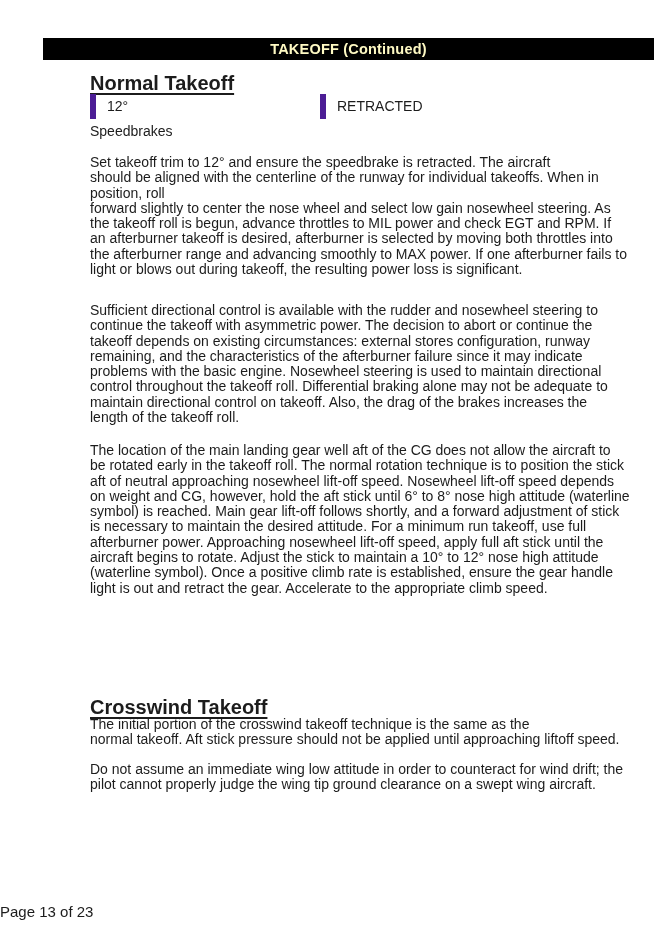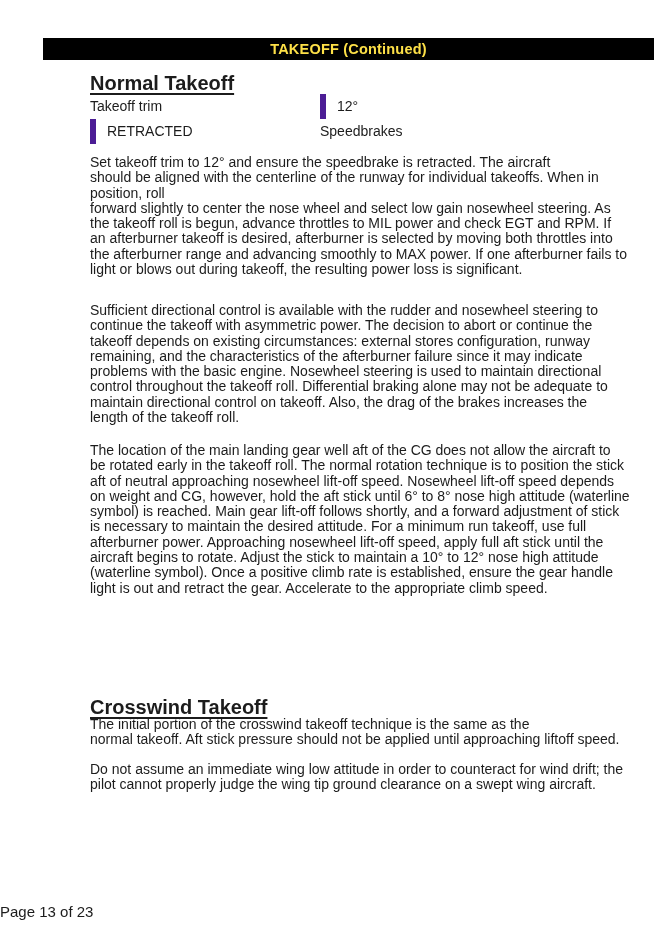--- a/index.html
+++ b/index.html
@@ -21,21 +21,21 @@
     left: 43px;
     top: 38px;
     width: 611px;
     height: 22px;
     background: #000000;
     display: flex;
     align-items: center;
     justify-content: center;
   }
   .header-title {
-    color: #fde047;
+    color: #fef9c3;
     font-weight: bold;
     font-size: 14.5px;
     letter-spacing: 0.2px;
   }
   .section-heading {
     position: absolute;
     left: 90px;
     font-weight: bold;
     font-size: 20px;
     text-decoration: underline;
@@ -87,21 +87,20 @@
 
 <div class="page">
 
   <div class="header-bar">
     <span class="header-title">TAKEOFF (Continued)</span>
   </div>
 
   <div class="section-heading heading-normal">Normal Takeoff</div>
 
   <div class="checklist">
-    <div class="cell label">Takeoff trim</div>
     <div class="cell value">12°</div>
     <div class="cell value">RETRACTED</div>
     <div class="cell label">Speedbrakes</div>
   </div>
 
   <div class="para p-norm-0">Set takeoff trim to 12° and ensure the speedbrake is retracted. The aircraft
 should be aligned with the centerline of the runway for individual takeoffs. When in
 position, roll
 forward slightly to center the nose wheel and select low gain nosewheel steering. As
 the takeoff roll is begun, advance throttles to MIL power and check EGT and RPM. If

